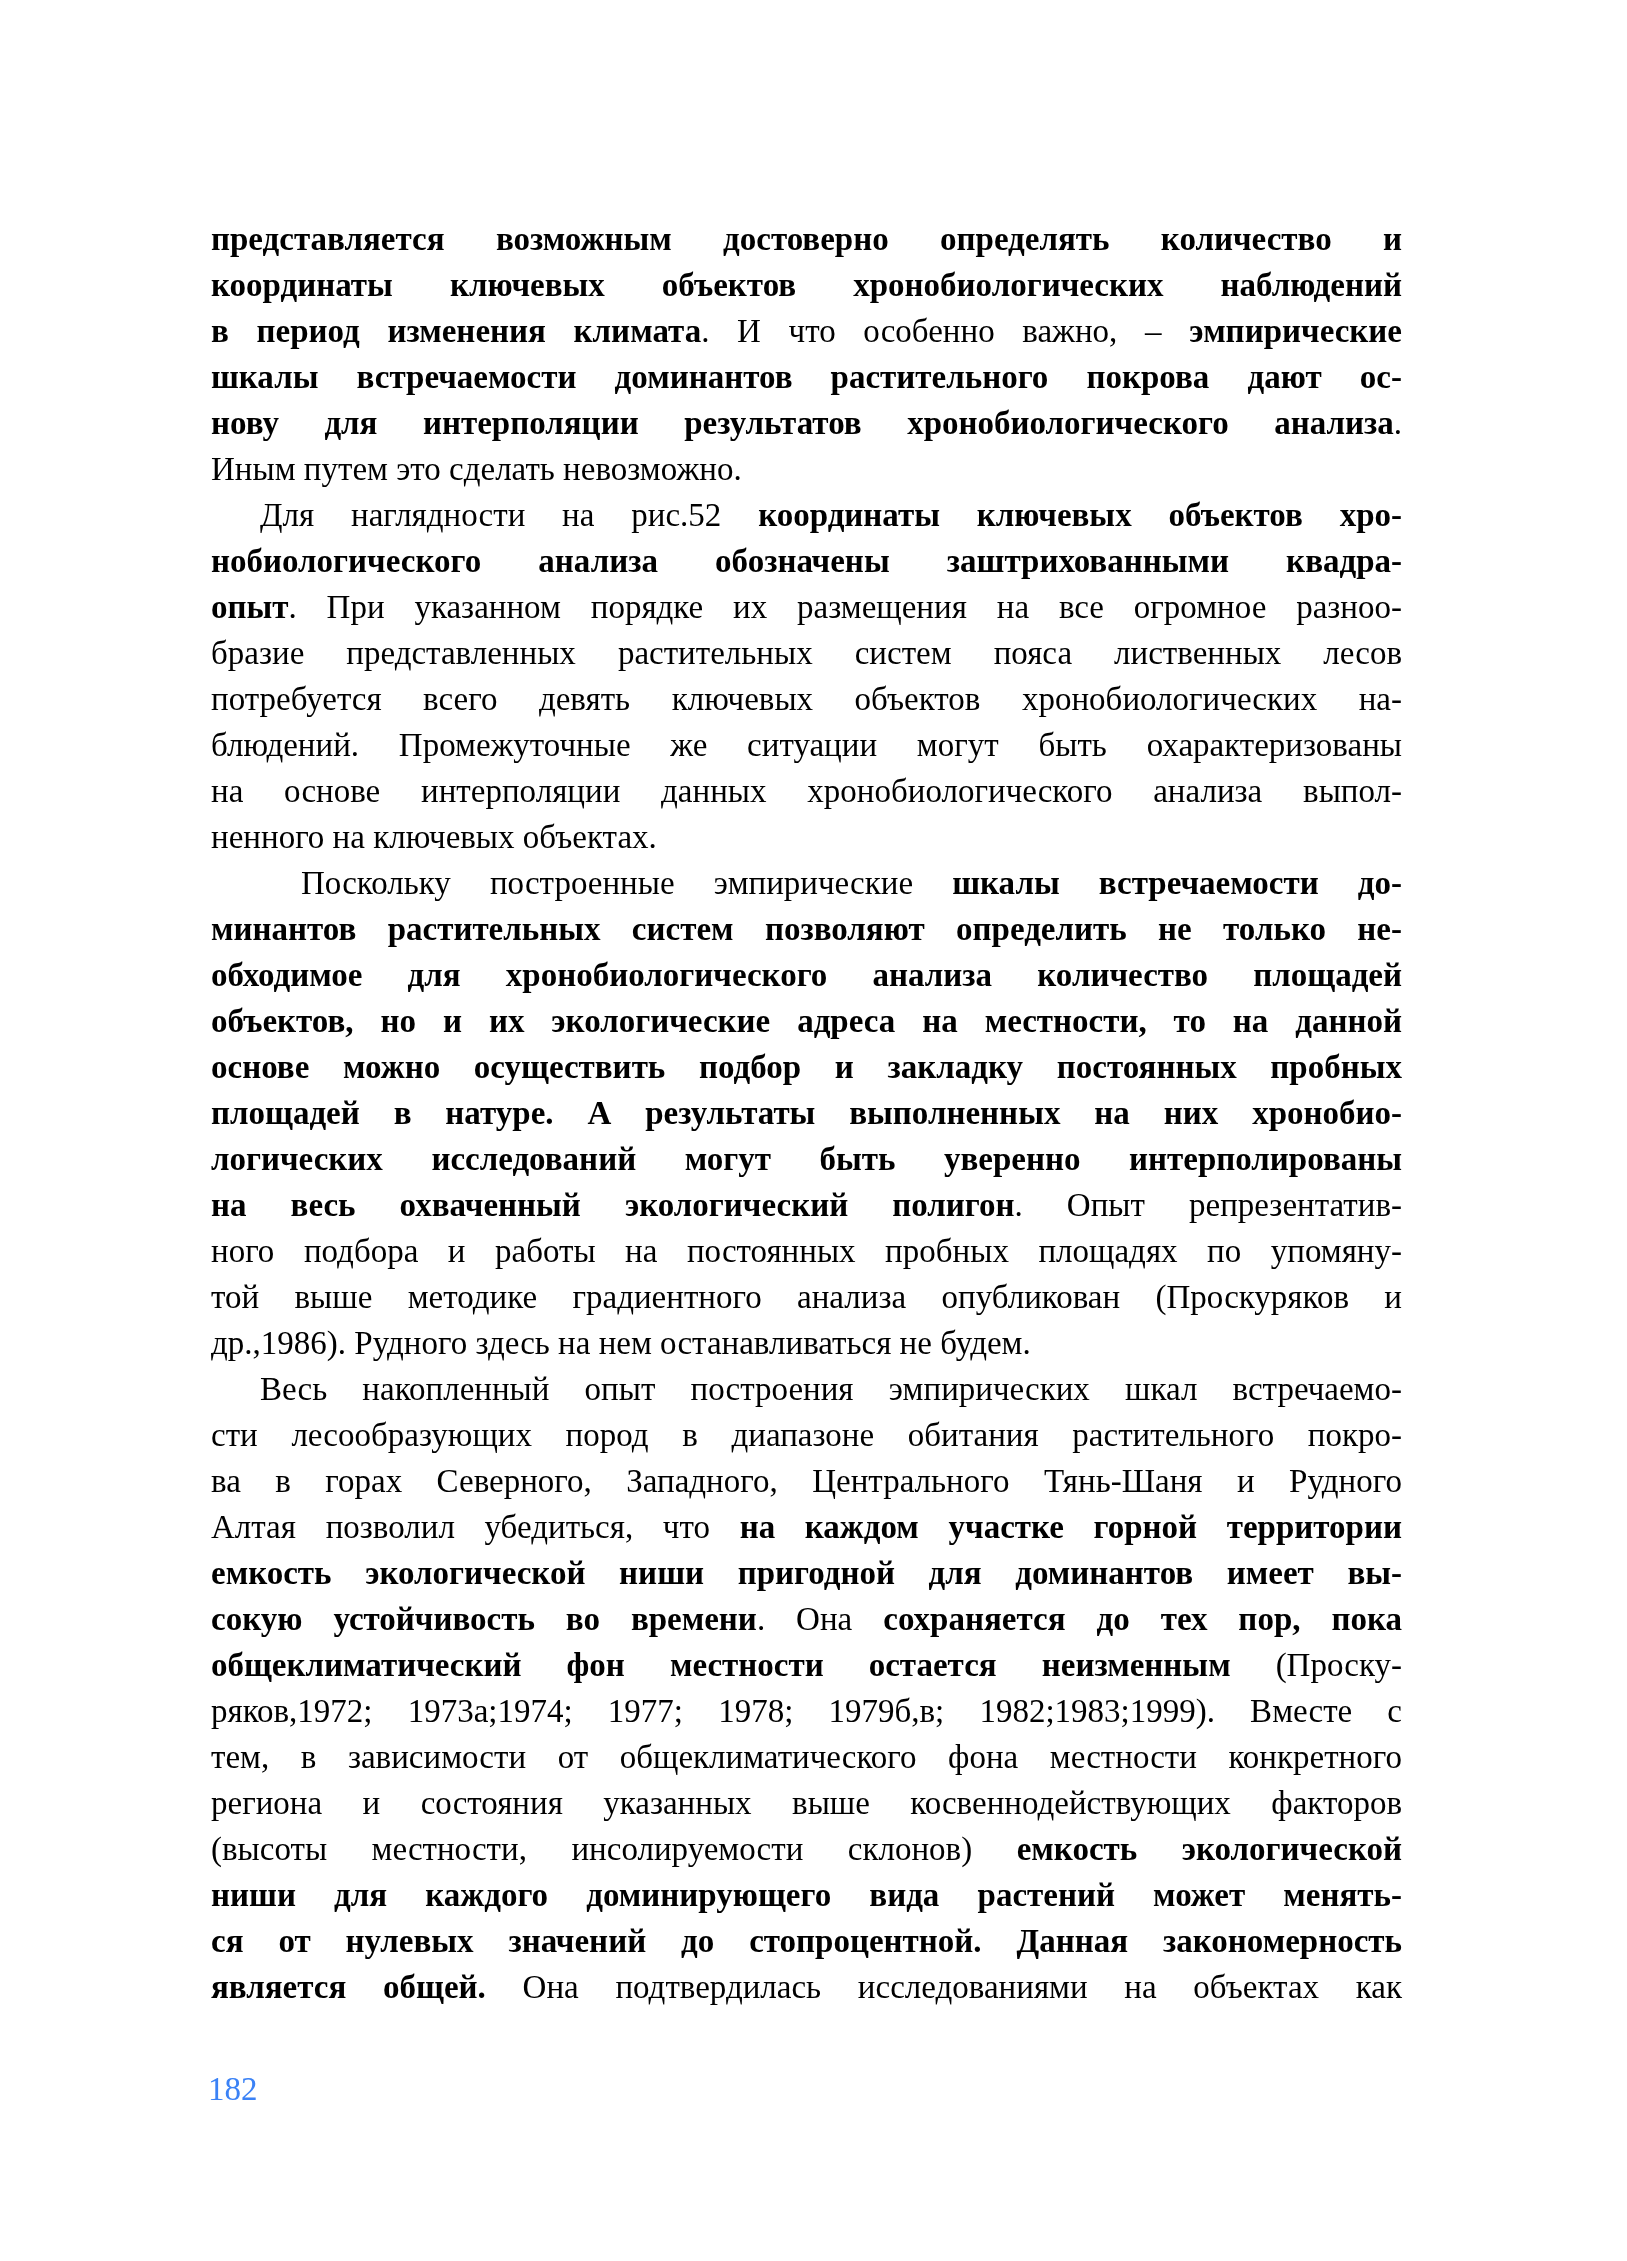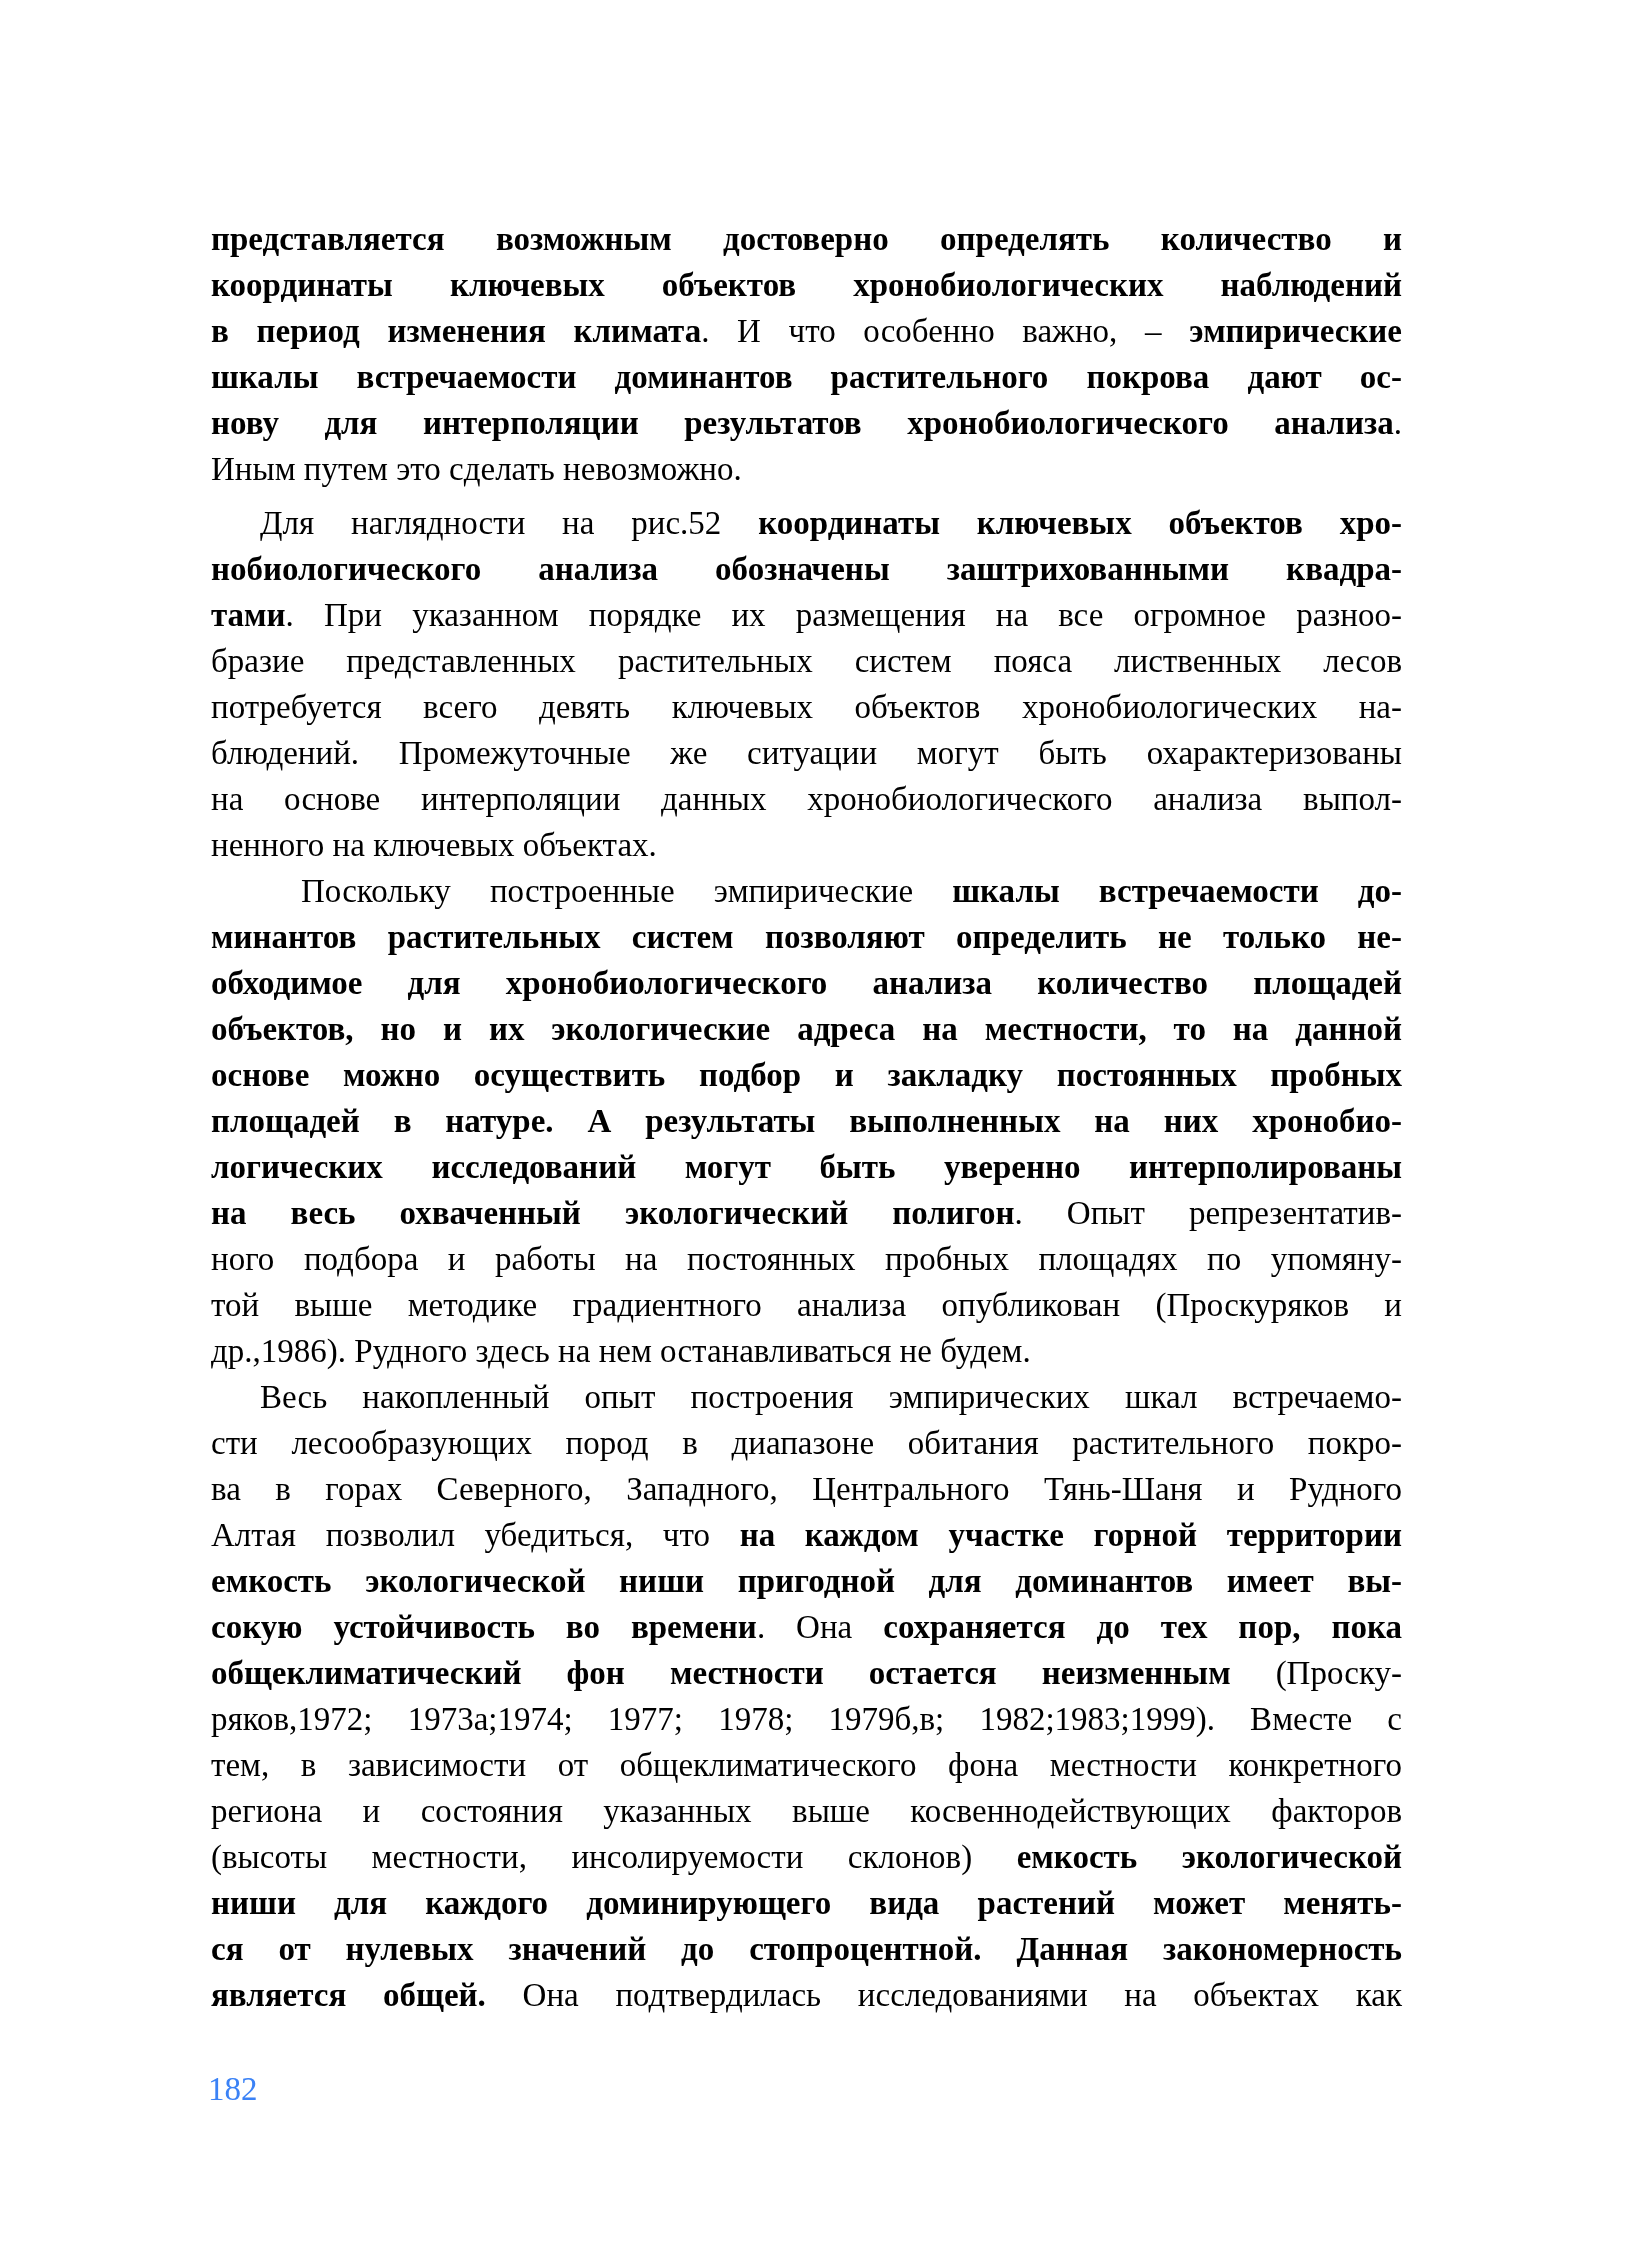--- a/index.html
+++ b/index.html
@@ -39,23 +39,23 @@
 <body>
 
 <div class="page">
   <div class="text-block" id="text-block">
       <div class="line just"><span class="b">представляется возможным достоверно определять количество и</span></div>
       <div class="line just"><span class="b">координаты ключевых объектов хронобиологических наблюдений</span></div>
       <div class="line just"><span class="b">в период изменения климата</span><span class="r">. И что особенно важно, – </span><span class="b">эмпирические</span></div>
       <div class="line just"><span class="b">шкалы встречаемости доминантов растительного покрова дают ос-</span></div>
       <div class="line just"><span class="b">нову для интерполяции результатов хронобиологического анализа</span><span class="r">.</span></div>
       <div class="line"><span class="r">Иным путем это сделать невозможно.</span></div>
-      <div class="line just" style="padding-left: 49px; margin-top: 8px;"><span class="r">Для наглядности на рис.52 </span><span class="b">координаты ключевых объектов хро-</span></div>
+      <div class="line just" style="padding-left: 49px;"><span class="r">Для наглядности на рис.52 </span><span class="b">координаты ключевых объектов хро-</span></div>
       <div class="line just"><span class="b">нобиологического анализа обозначены заштрихованными квадра-</span></div>
-      <div class="line just"><span class="b">тами</span><span class="r">. При указанном порядке их размещения на все огромное разноо-</span></div>
+      <div class="line just"><span class="b">опыт</span><span class="r">. При указанном порядке их размещения на все огромное разноо-</span></div>
       <div class="line just"><span class="r">бразие представленных растительных систем пояса лиственных лесов</span></div>
       <div class="line just"><span class="r">потребуется всего девять ключевых объектов хронобиологических на-</span></div>
       <div class="line just"><span class="r">блюдений. Промежуточные же ситуации могут быть охарактеризованы</span></div>
       <div class="line just"><span class="r">на основе интерполяции данных хронобиологического анализа выпол-</span></div>
       <div class="line"><span class="r">ненного на ключевых объектах.</span></div>
       <div class="line just" style="padding-left: 90px;"><span class="r">Поскольку построенные эмпирические </span><span class="b">шкалы встречаемости до-</span></div>
       <div class="line just"><span class="b">минантов растительных систем позволяют определить не только не-</span></div>
       <div class="line just"><span class="b">обходимое для хронобиологического анализа количество площадей</span></div>
       <div class="line just"><span class="b">объектов, но и их экологические адреса на местности, то на данной</span></div>
       <div class="line just"><span class="b">основе можно осуществить подбор и закладку постоянных пробных</span></div>

